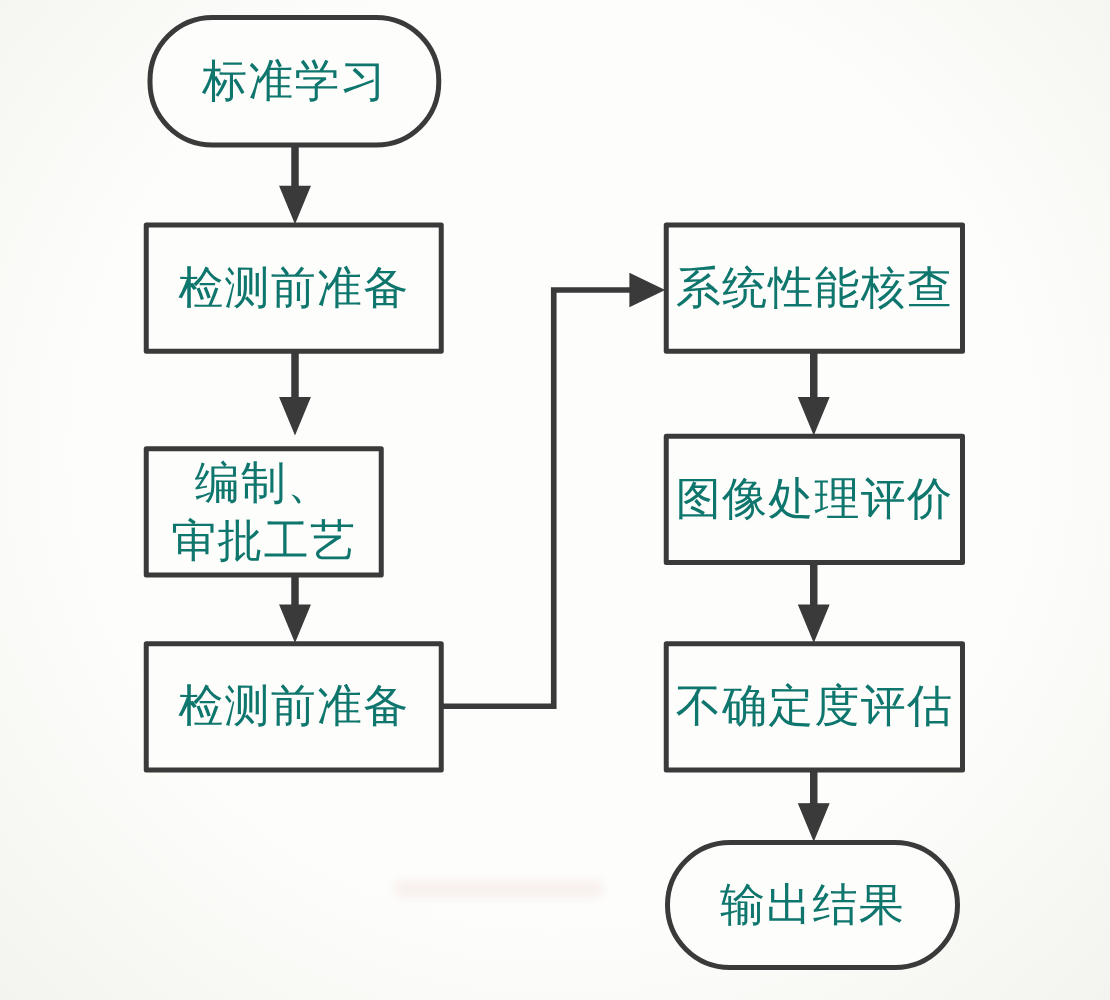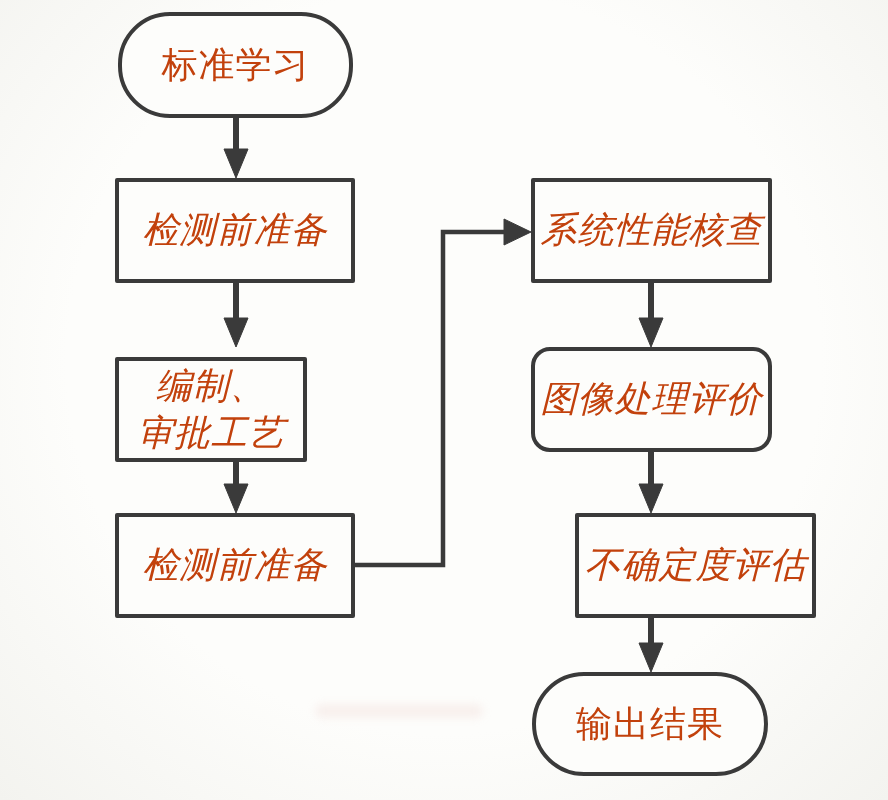--- a/index.html
+++ b/index.html
@@ -32,40 +32,39 @@
     box-sizing: border-box;
     border: 4px solid #3a3a3a;
     background: #fdfdfb;
     display: flex;
     align-items: center;
     justify-content: center;
     text-align: center;
   }
   .node.process {
     border-radius: 2px;
-    font-style: italic;
   }
   .node.terminator {
     border-radius: 52px;
   }
   .node-label {
-    color: #c2410c;
+    color: #0f766e;
     font-size: 36px;
     line-height: 47px;
     letter-spacing: 1px;
     white-space: pre-line;
   }
   
   #n-standard-learning   { left: 118px; top: 12px;  width: 235px; height: 106px; }
   #n-pre-test-prep       { left: 115px; top: 178px; width: 240px; height: 105px; }
   #n-compile-approve     { left: 115px; top: 357px; width: 192px; height: 105px; }
   #n-system-check        { left: 115px; top: 513px; width: 240px; height: 105px; }
   #n-scan-params         { left: 531px; top: 178px; width: 241px; height: 105px; }
-  #n-image-eval          { left: 531px; top: 347px; width: 241px; height: 105px; border-radius: 19px; }
-  #n-uncertainty         { left: 531px; top: 513px; width: 241px; height: 105px; margin-left: 44px; }
+  #n-image-eval          { left: 531px; top: 347px; width: 241px; height: 105px; }
+  #n-uncertainty         { left: 531px; top: 513px; width: 241px; height: 105px; }
   #n-output-result       { left: 532px; top: 672px; width: 236px; height: 104px; text-align: center; }
 
   .watermark-smudge {
     position: absolute;
     left: 315px;
     top: 704px;
     width: 168px;
     height: 14px;
     background: rgba(228, 188, 185, 0.20);
     border-radius: 7px;

